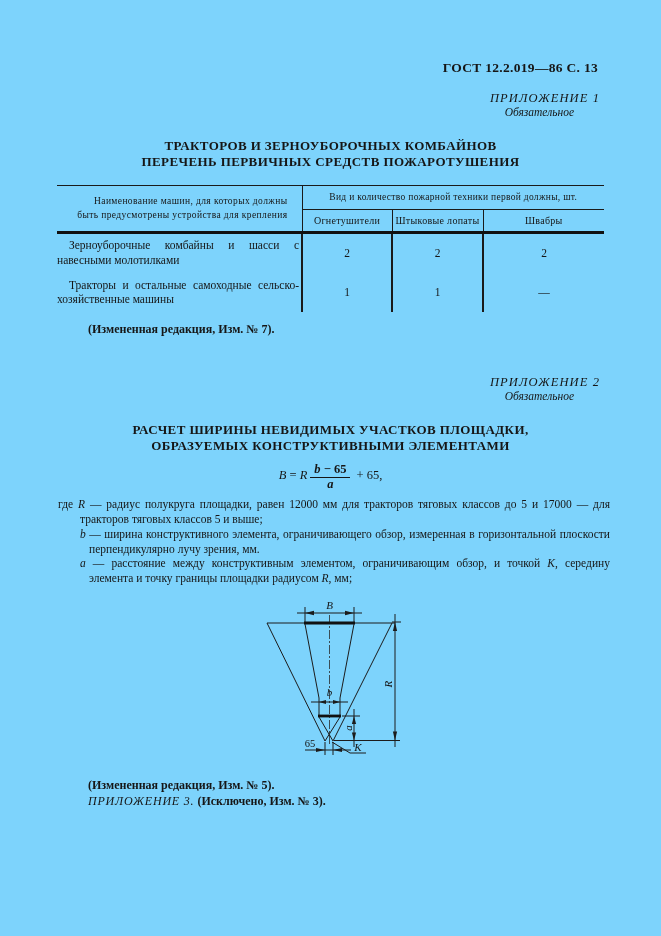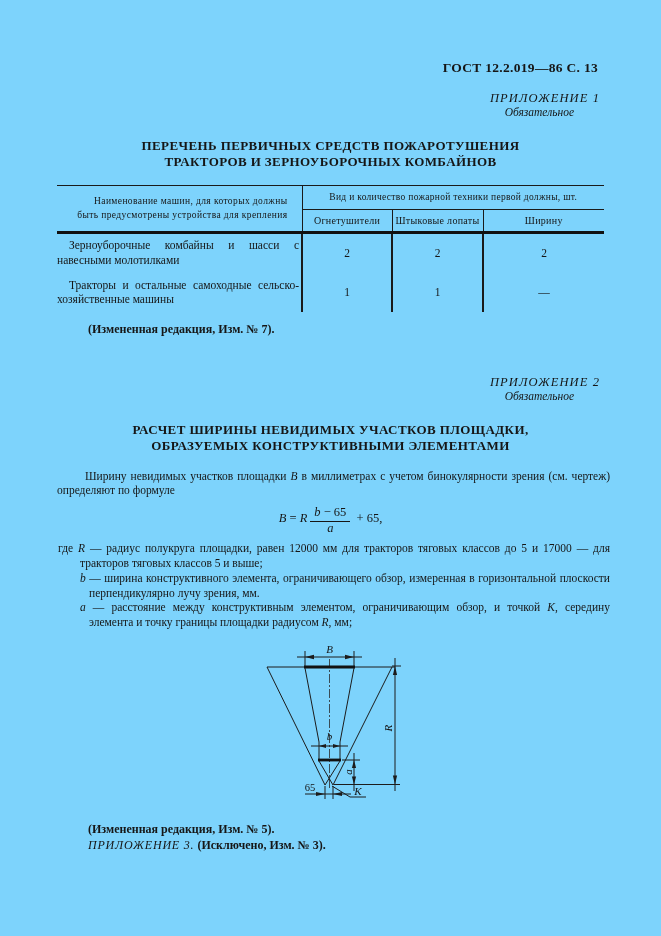--- a/index.html
+++ b/index.html
@@ -109,20 +109,21 @@
     margin-top:9px;
     text-align:center;
     font-size:12.5px;
   }
   .formula i{font-size:12.5px;}
   .frac{
     display:inline-block;
     vertical-align:-9px;
     text-align:center;
     margin:0 3px;
+    font-weight:bold;
   }
   .frac .num{display:block;padding:0 4px 1px 4px;line-height:1.05;}
   .frac .den{display:block;border-top:1px solid #161616;line-height:1.1;}
   .defs{
     margin:6px 51px 0 57px;
     font-size:11.5px;
     line-height:1.28;
     text-align:justify;
   }
   .def-r{padding-left:23px;text-indent:-22px;}
@@ -151,40 +152,40 @@
 <div class="page">
 
   <div class="gost-header">ГОСТ 12.2.019—86 С. 13</div>
 
   <div class="appendix-block first">
     <div class="app-label">ПРИЛОЖЕНИЕ 1</div>
     <div class="app-sub">Обязательное</div>
   </div>
 
   <div class="doc-title">
+    <div>ТРАКТОРОВ И ЗЕРНОУБОРОЧНЫХ КОМБАЙНОВ</div>
     <div>ПЕРЕЧЕНЬ ПЕРВИЧНЫХ СРЕДСТВ ПОЖАРОТУШЕНИЯ</div>
-    <div>ТРАКТОРОВ И ЗЕРНОУБОРОЧНЫХ КОМБАЙНОВ</div>
   </div>
 
   <table class="fire-table">
     <colgroup>
       <col class="col-name">
         <col class="col-v1">
         <col class="col-v2">
         <col class="col-v3">
     </colgroup>
     <thead>
       <tr>
         <td class="name-h" rowspan="2">Наименование машин, для которых должны быть предусмотрены устройства для крепления</td>
         <td class="group-h" colspan="3">Вид и количество пожарной техники первой должны, шт.</td>
       </tr>
       <tr>
         <td class="sub-h">Огнетушители</td>
         <td class="sub-h">Штыковые лопаты</td>
-        <td class="sub-h">Ширину</td>
+        <td class="sub-h">Швабры</td>
       </tr>
     </thead>
     <tbody>
       <tr style="height:40px;">
         <td class="name-cell">Зерноуборочные комбайны и шасси с навесными молотилками</td>
         <td class="val-cell">2</td>
         <td class="val-cell">2</td>
         <td class="val-cell">2</td>
       </tr>
       <tr style="height:40px;">
@@ -201,21 +202,20 @@
   <div class="appendix-block second">
     <div class="app-label">ПРИЛОЖЕНИЕ 2</div>
     <div class="app-sub">Обязательное</div>
   </div>
 
   <div class="doc-title">
     <div>РАСЧЕТ ШИРИНЫ НЕВИДИМЫХ УЧАСТКОВ ПЛОЩАДКИ,</div>
     <div>ОБРАЗУЕМЫХ КОНСТРУКТИВНЫМИ ЭЛЕМЕНТАМИ</div>
   </div>
 
-  <div class="para"><span>Ширину невидимых участков площадки </span><i>B</i><span> в миллиметрах с учетом бинокулярности зрения (см. чертеж) определяют по формуле</span></div>
 
   <div class="formula">
     <i>B</i><span> = </span><i>R</i><span class="frac"><span class="num"><i>b</i><span> − 65</span></span><span class="den"><i>a</i></span></span><span> + 65,</span>
   </div>
 
   <div class="defs">
     <div class="def-r"><span>где </span><i>R</i><span> — радиус полукруга площадки, равен 12000 мм для тракторов тяговых классов до 5 и 17000 — для тракторов тяговых классов 5 и выше;</span></div>
     <div class="def-ab"><i>b</i><span> — ширина конструктивного элемента, ограничивающего обзор, измеренная в горизонтальной плоскости перпендикулярно лучу зрения, мм.</span></div>
     <div class="def-ab"><i>a</i><span> — расстояние между конструктивным элементом, ограничивающим обзор, и точкой </span><i>K</i><span>, середину элемента и точку границы площадки радиусом </span><i>R</i><span>, мм;</span></div>
   </div>

